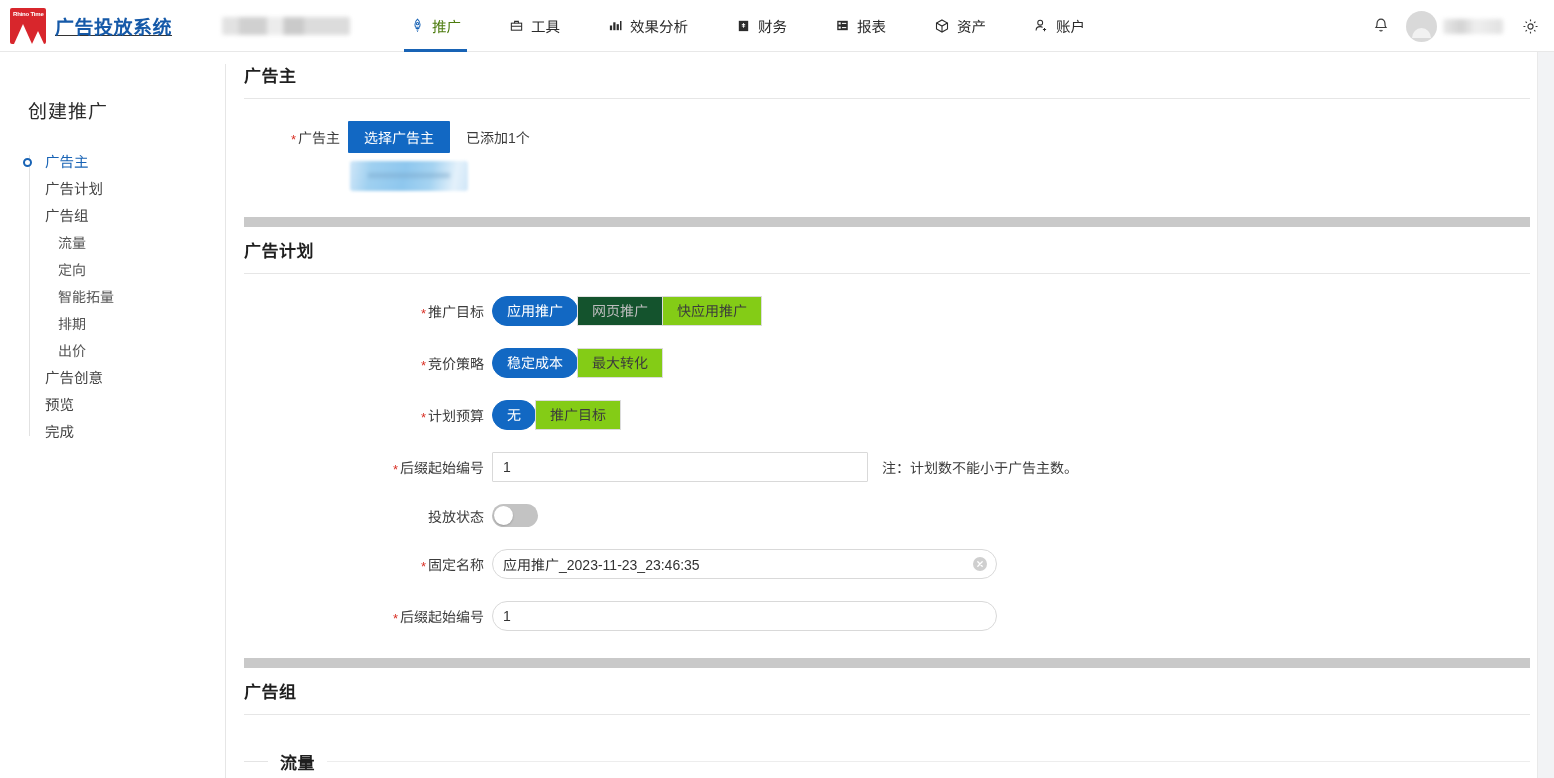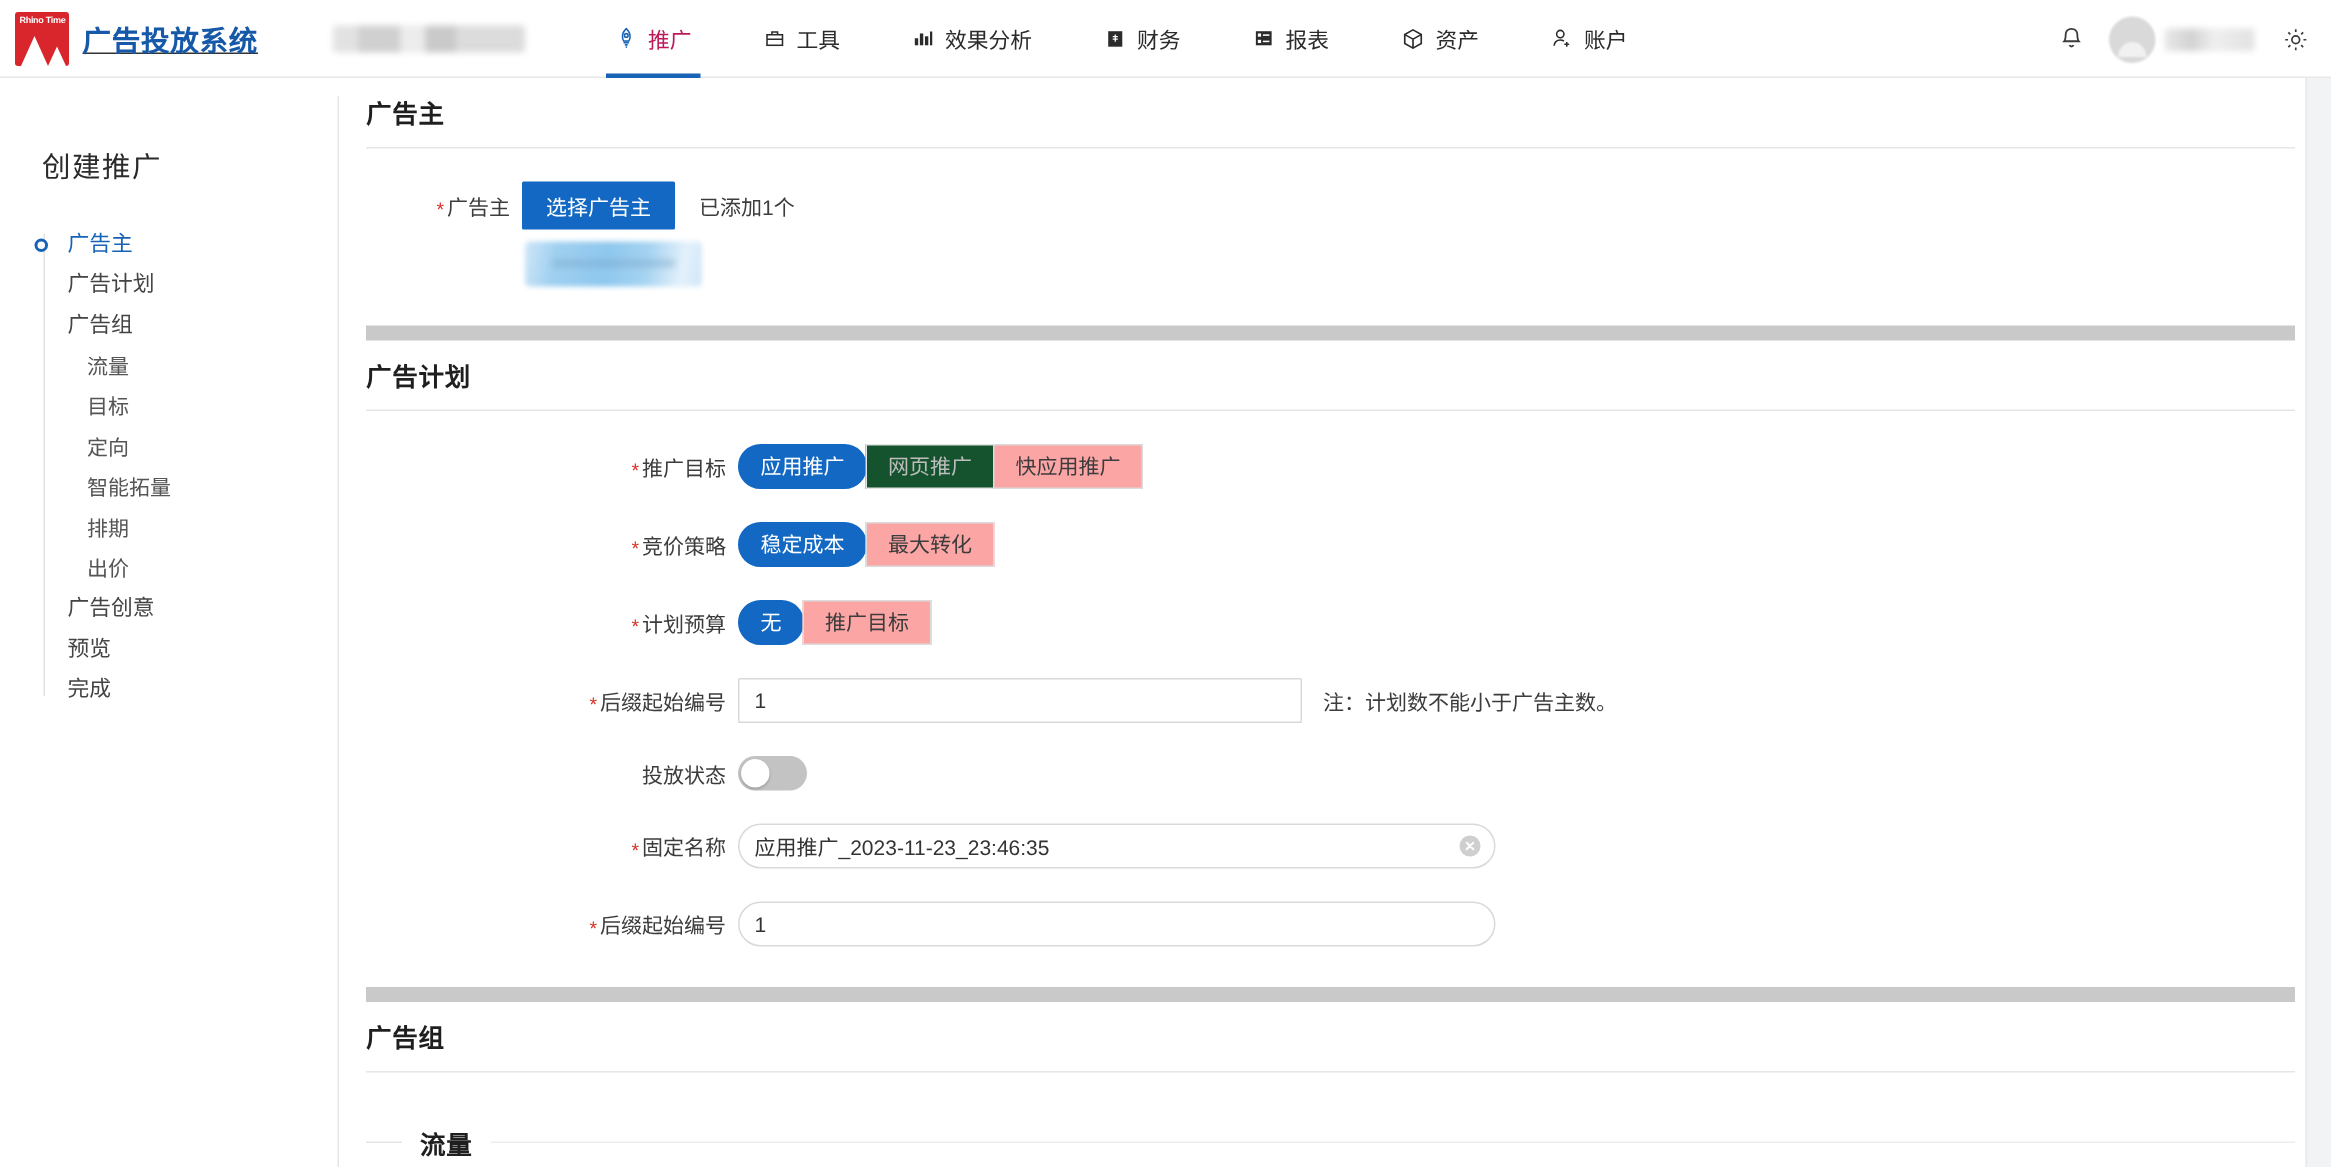--- a/index.html
+++ b/index.html
@@ -81,21 +81,21 @@
     height: 52px; padding: 0 10px;
     margin-right: 28px;
     font-size: 14.5px; color: #2b2b2b;
     cursor: pointer; position: relative;
     white-space: nowrap;
   }
   .nav-item .nav-ico {
     margin-right: 7px; display: inline-flex;
     align-items: center; justify-content: center;
   }
-  .nav-item.active { color: #be185d; justify-content: flex-end; }
+  .nav-item.active { color: #4d7c0f; justify-content: flex-end; }
   .nav-item.active::after {
     content: ""; position: absolute;
     left: 4px; right: 4px; bottom: 0;
     height: 3px; background: #1863b5;
   }
 
   .header-right {
     position: absolute; right: 0; top: 0;
     height: 52px; display: flex; align-items: center;
   }
@@ -194,21 +194,21 @@
     flex: 0 0 auto;
   }
   .req { color: #d93025; margin-right: 2px; font-size: 13px; vertical-align: -1px; }
   .lbl-offset { margin-left: 144px; }
 
   
   .btn-group { display: flex; }
   .seg {
     height: 30px; line-height: 28px;
     padding: 0 14px; font-size: 14px;
-    border: 1px solid #dcdcdc; background: #fca5a5;
+    border: 1px solid #dcdcdc; background: #84cc16;
     color: #3c3c3c; cursor: pointer;
     margin-left: -1px; white-space: nowrap;
     display: inline-flex; align-items: center;
   }
   .seg:first-child { margin-left: 0; border-radius: 15px; }
   .seg.on {
     background: #1268c3; border-color: #1268c3;
     color: #ffffff;
   }
   .seg.disabled {
@@ -413,23 +413,20 @@
     <div class="step">
       <span>广告计划</span>
     </div>
     <div class="step">
       <span>广告组</span>
     </div>
     <div class="step sub">
       <span>流量</span>
     </div>
     <div class="step sub">
-      <span>目标</span>
-    </div>
-    <div class="step sub">
       <span>定向</span>
     </div>
     <div class="step sub">
       <span>智能拓量</span>
     </div>
     <div class="step sub">
       <span>排期</span>
     </div>
     <div class="step sub">
       <span>出价</span>

